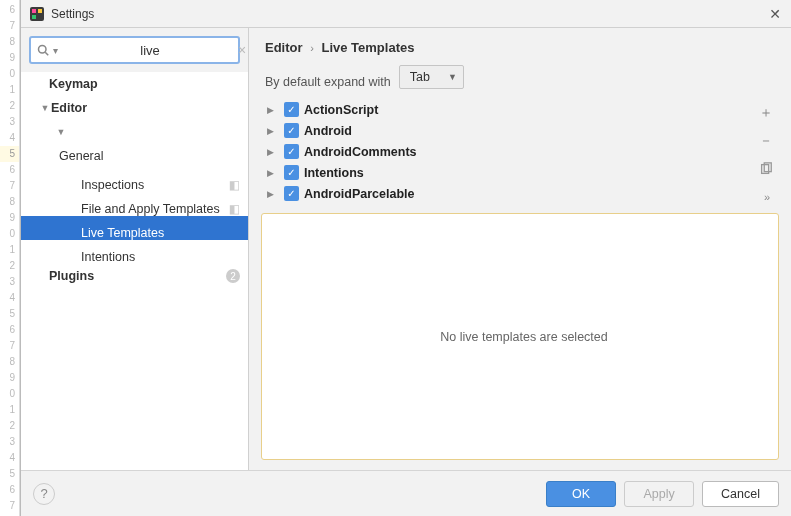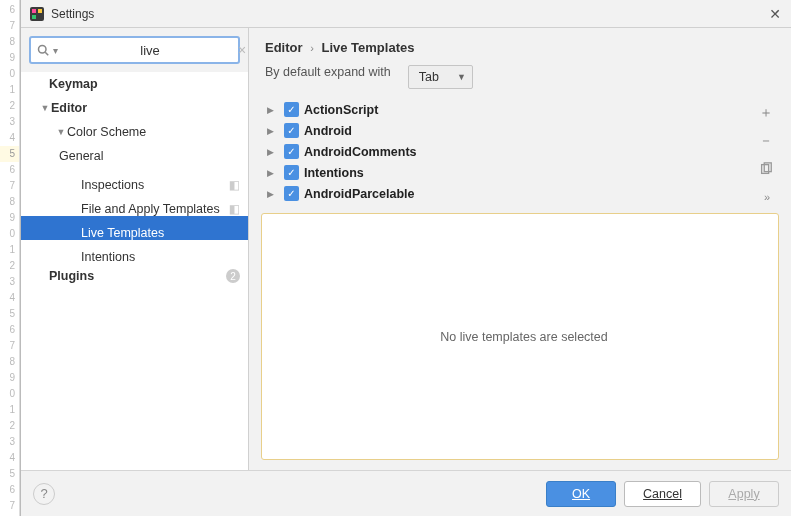--- a/index.html
+++ b/index.html
@@ -29,37 +29,37 @@
 .tree .row.bold .label { font-weight: 600; }
 .tree .row.selected { background: #2f74d0; color: #fff; }
 .tree .d0 { padding-left: 28px; }
 .tree .d1 { padding-left: 34px; }
 .tree .d2 { padding-left: 38px; }
 .tree .d3 { padding-left: 60px; align-items: flex-end; }
 .right { flex: 1; display: flex; flex-direction: column; background: #f2f2f2; }
 .breadcrumb { padding: 12px 16px 6px 16px; font-size: 13px; color: #333; }
 .breadcrumb .part { font-weight: 600; }
 .breadcrumb .sep { color: #888; margin: 0 4px; font-size: 11px; }
-.expand-row { padding: 4px 16px 10px 16px; display: flex; align-items: flex-start; font-size: 12.5px; color: #555; }
-.combo { display: inline-flex; align-items: center; border: 1px solid #c5c5c5; background: #eee; height: 24px; padding: 0 6px 0 10px; margin-left: 17px; border-radius: 2px; font-size: 12.5px; color: #333; cursor: pointer; }
+.expand-row { padding: 4px 16px 10px 16px; display: flex; align-items: flex-end; font-size: 12.5px; color: #555; }
+.combo { display: inline-flex; align-items: center; border: 1px solid #c5c5c5; background: #eee; height: 24px; padding: 0 6px 0 10px; margin-left: 8px; border-radius: 2px; font-size: 12.5px; color: #333; cursor: pointer; }
 .combo .chev { margin-left: 18px; font-size: 9px; color: #666; }
 .main-split { flex: 1; display: flex; flex-direction: column; padding: 0 12px 10px 12px; gap: 6px; overflow: hidden; }
 .groups-area { display: flex; height: 108px; }
 .groups { flex: 1; overflow: auto; background: #f2f2f2; }
 .group-row { display: flex; align-items: center; height: 21px; font-size: 12.5px; color: #222; cursor: pointer; padding-left: 6px; }
 .group-row .arrow { width: 12px; color: #888; font-size: 9px; }
 .group-row .cb { width: 15px; height: 15px; margin: 0 5px; background: #4a90e2; border-radius: 2px; display: inline-flex; align-items: center; justify-content: center; color: #fff; font-size: 10px; }
 .group-row .name { font-weight: 600; }
 .side-toolbar { width: 26px; background: #f2f2f2; display: flex; flex-direction: column; align-items: center; padding-top: 4px; gap: 8px; }
 .side-toolbar .btn { width: 20px; height: 20px; display: inline-flex; align-items: center; justify-content: center; color: #888; cursor: pointer; font-size: 14px; }
 .preview { flex: 1; border: 1px solid #e8cf8a; border-radius: 3px; background: #fff; display: flex; align-items: center; justify-content: center; font-size: 12.5px; color: #666; padding-left: 8px; }
 .footer { height: 46px; border-top: 1px solid #d5d5d5; display: flex; align-items: center; padding: 0 12px; background: #f2f2f2; }
 .help { width: 22px; height: 22px; border: 1px solid #ccc; border-radius: 50%; display: inline-flex; align-items: center; justify-content: center; color: #888; font-size: 13px; cursor: pointer; }
 .footer .spacer { flex: 1; }
-.btn-ftr { height: 26px; min-width: 70px; padding: 0 18px; border-radius: 3px; font-size: 12.5px; cursor: pointer; margin-left: 8px; display: inline-flex; align-items: center; justify-content: center; text-decoration: underline; }
+.btn-ftr { height: 26px; min-width: 70px; padding: 0 18px; border-radius: 3px; font-size: 12.5px; cursor: pointer; margin-left: 8px; display: inline-flex; align-items: center; justify-content: center; }
 .btn-primary { background: #4a90e2; color: #fff; border: 1px solid #3a7fc8; }
 .btn-default { background: #fff; color: #333; border: 1px solid #bbb; }
 .btn-disabled { background: #f2f2f2; color: #aaa; border: 1px solid #ccc; }
 </style>
 </head>
 <body>
 
 <div class="gutter" id="gutter">
     <div>6</div>
     <div>7</div>
@@ -128,21 +128,20 @@
       <div class="tree">
         <div class="row bold d0">
             <span class="label">Keymap</span>
           </div>
         <div class="row bold" style="padding-left:18px">
             <span class="arrow">▼</span>
             <span class="label">Editor</span>
           </div>
         <div class="row d1">
             <span class="arrow">▼</span>
-            <span class="label">Color Scheme</span>
           </div>
         <div class="row d2">
             <span class="label">General</span>
           </div>
         <div class="row d3">
             <span class="label">Inspections</span>
             <span class="hint-icon">◧</span>
           </div>
         <div class="row d3">
             <span class="label">File and Apply Templates</span>
@@ -219,16 +218,16 @@
           <span>No live templates are selected</span>
         </div>
       </div>
     </div>
   </div>
 
   <div class="footer">
     <span class="help">?</span>
     <span class="spacer"></span>
     <span class="btn-ftr btn-primary">OK</span>
+    <span class="btn-ftr btn-disabled">Apply</span>
     <span class="btn-ftr btn-default">Cancel</span>
-    <span class="btn-ftr btn-disabled">Apply</span>
   </div>
 </div>
 
 </body></html>

